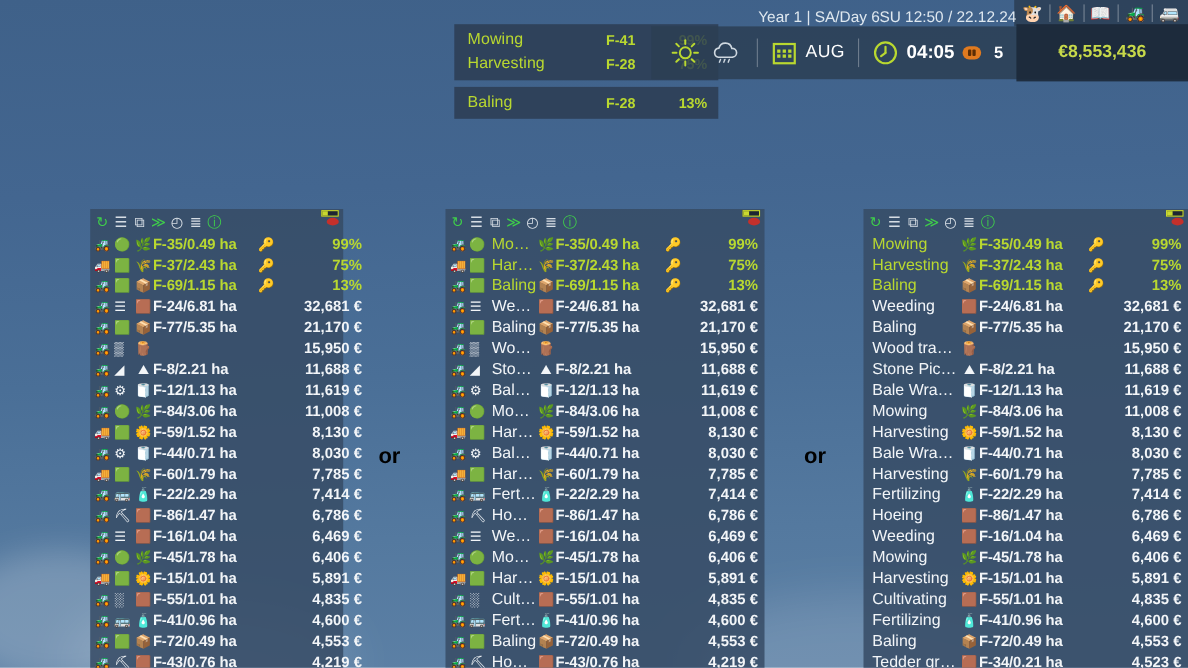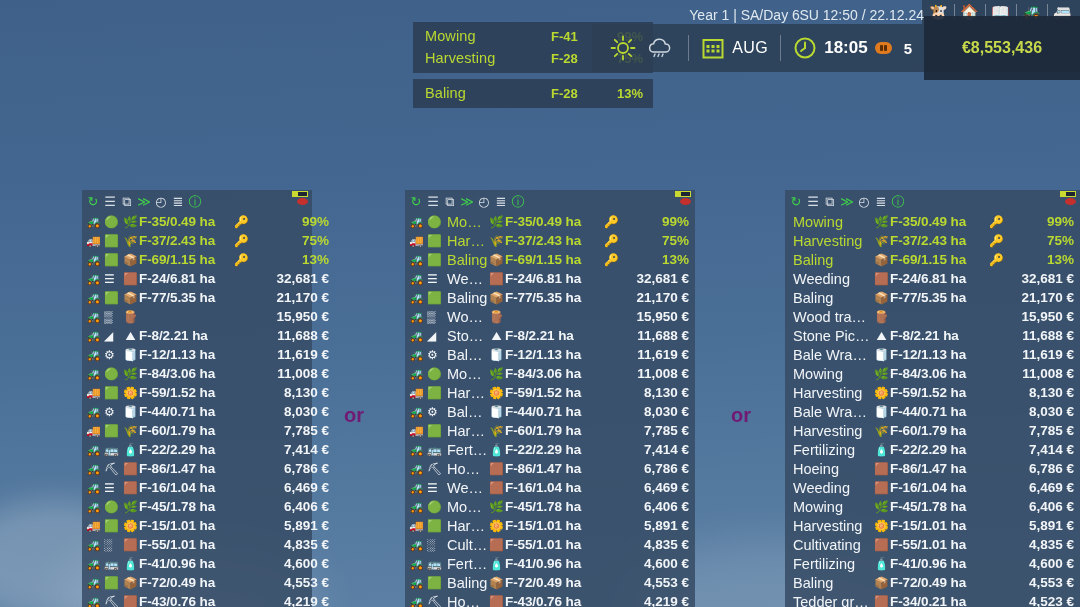--- a/index.html
+++ b/index.html
@@ -28,21 +28,21 @@
   .hud-sep{width:1px;height:16px;background:rgba(255,255,255,.35);}
 
   #hud-main{position:absolute;right:0;top:24px;height:48px;background:rgba(44,62,84,.85);
             display:flex;align-items:center;}
   #weather-box{display:flex;align-items:center;gap:10px;padding:0 14px 0 18px;}
   .hud-overlabel{position:absolute;top:-17px;left:0;width:100%;text-align:right;color:#dfe8ef;font-size:14px;white-space:nowrap;}
   .hud-group{display:flex;align-items:center;gap:7px;padding:0 12px;position:relative;height:48px;}
   .hud-divider{width:1px;height:26px;background:rgba(255,255,255,.3);}
   .hud-val{color:#fff;font-size:17px;font-weight:bold;}
   .hud-val.month{color:#fff;font-size:16px;font-weight:normal;letter-spacing:.4px;}
-  #money-box{background:rgba(28,41,58,.92);height:64px;display:flex;align-items:center;
+  #money-box{background:rgba(28,41,58,.92);height:52px;display:flex;align-items:center;
              justify-content:center;padding:0 22px;min-width:112px;}
   #money-val{color:#c7d94a;font-size:16px;font-weight:bold;}
   .speed-pill{background:#e07a1f;border-radius:7px;width:17px;height:12px;display:inline-flex;
               align-items:center;justify-content:center;gap:1px;}
   .speed-pill i{width:3px;height:6px;background:#5b2d05;display:block;border-radius:1px;}
   .speed-num{color:#fff;font-size:15px;font-weight:bold;margin-left:5px;}
 
   
   .panel{position:absolute;background:rgba(55,76,101,.86);box-sizing:border-box;}
   #panel-left{left:82px;top:190px;width:230px;}
@@ -64,21 +64,21 @@
   .c-task{flex:1;overflow:hidden;text-overflow:ellipsis;padding-left:2px;font-size:14.5px;}
   .c-fieldicon{width:17px;flex:none;text-align:center;font-size:12px;}
   .c-field{width:92px;flex:none;font-size:13.5px;font-weight:bold;letter-spacing:-.1px;}
   .c-key{width:30px;flex:none;text-align:center;font-size:12px;}
   .c-val{width:68px;flex:none;text-align:right;padding-right:6px;font-size:13.5px;font-weight:bold;box-sizing:border-box;}
   #panel-left .c-field{width:88px;}
   #panel-left .c-val{width:78px;}
   #panel-right .c-task{padding-left:8px;}
   #panel-mid .c-task{max-width:96px;}
 
-  .or-text{position:absolute;color:#701a75;font-size:20px;font-weight:bold;}
+  .or-text{position:absolute;color:#000000;font-size:20px;font-weight:bold;}
   #or1{left:344px;top:404px;}
   #or2{left:731px;top:404px;}
 </style>
 </head>
 <body>
 
 <div class="cloud" style="left:-40px;top:500px;width:190px;height:120px;"></div>
 <div class="cloud2" style="left:60px;top:545px;width:260px;height:110px;"></div>
 <div class="cloud2" style="left:620px;top:540px;width:320px;height:120px;"></div>
 
@@ -161,21 +161,21 @@
 
   <div class="hud-group">
     <div class="hud-overlabel">SU 12:50 / 22.12.24</div>
     <svg width="24" height="24" viewBox="0 0 24 24">
       <circle cx="12" cy="12" r="9.5" fill="none" stroke="#b9d830" stroke-width="2"></circle>
       <g stroke="#b9d830" stroke-width="2" stroke-linecap="round">
         <line x1="12" y1="12" x2="12" y2="6.5"></line>
           <line x1="12" y1="12" x2="8" y2="15"></line>
       </g>
     </svg>
-    <span class="hud-val">18:05</span>
+    <span class="hud-val">04:05</span>
     <span class="speed-pill">
         <i></i>
         <i></i>
       </span>
     <span class="speed-num">5</span>
   </div>
 
   <div id="money-box">
     <span id="money-val">€8,553,436</span>
   </div>

